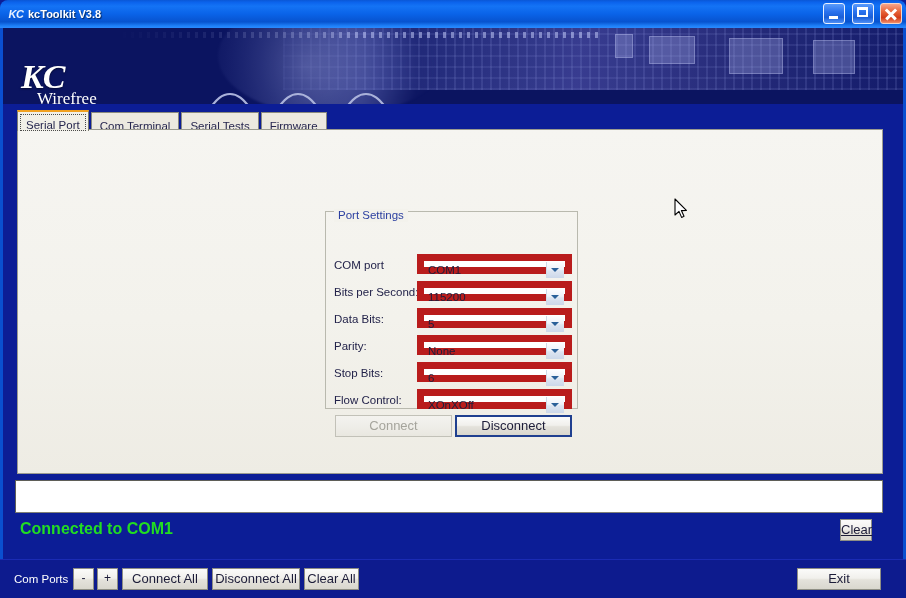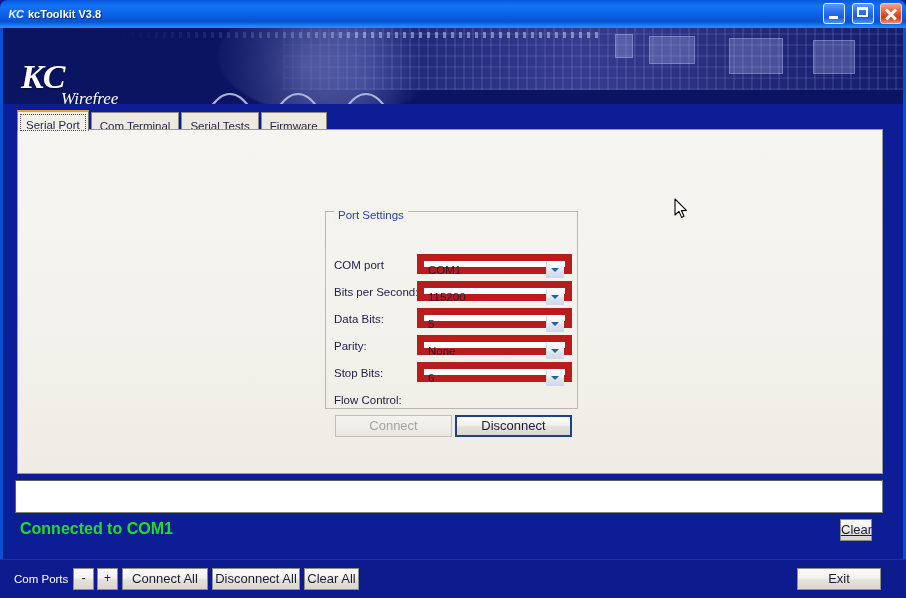--- a/index.html
+++ b/index.html
@@ -93,24 +93,23 @@
   }
   .logo-kc{
     position:absolute;left:18px;top:32px;
     font-size:34px;font-weight:bold;font-style:italic;color:#ffffff;
     letter-spacing:-1px;line-height:34px;
     font-family:"Liberation Serif", serif;
     text-shadow:0 1px 2px rgba(0,0,0,.5);
   }
   .logo-wf{
     position:absolute;left:34px;top:62px;
-    font-size:17px;font-style:italic;color:#ffffff;
+    font-size:17px;color:#ffffff;
     font-family:"Liberation Serif", serif;
     line-height:17px;
-    margin-left:24px;
   }
   .wave{position:absolute;left:95px;top:60px;width:560px;height:34px;}
 
   
   .tabstrip{
     position:absolute;left:17px;top:110px;height:19px;
   }
   .tab{
     position:relative;display:inline-block;height:19px;line-height:18px;
     padding:4px 8px;margin-right:2px;box-sizing:border-box;
@@ -323,20 +322,24 @@
   <div class="field" style="left:325px;top:338px;">
     <span class="flabel">Stop Bits:</span>
     <span class="combo">
       <span class="val">6</span>
       <span class="arrowbox"></span>
     </span>
   </div>
 
   <div class="field" style="left:325px;top:365px;">
     <span class="flabel">Flow Control:</span>
+    <span class="combo">
+      <span class="val">XOnXOff</span>
+      <span class="arrowbox"></span>
+    </span>
   </div>
 
   <div class="btn disabled" id="connect-button">
     <span class="lbl">Connect</span>
   </div>
   <div class="btn focused" id="disconnect-button">
     <span class="lbl">Disconnect</span>
   </div>
 
   <div class="logbox">

